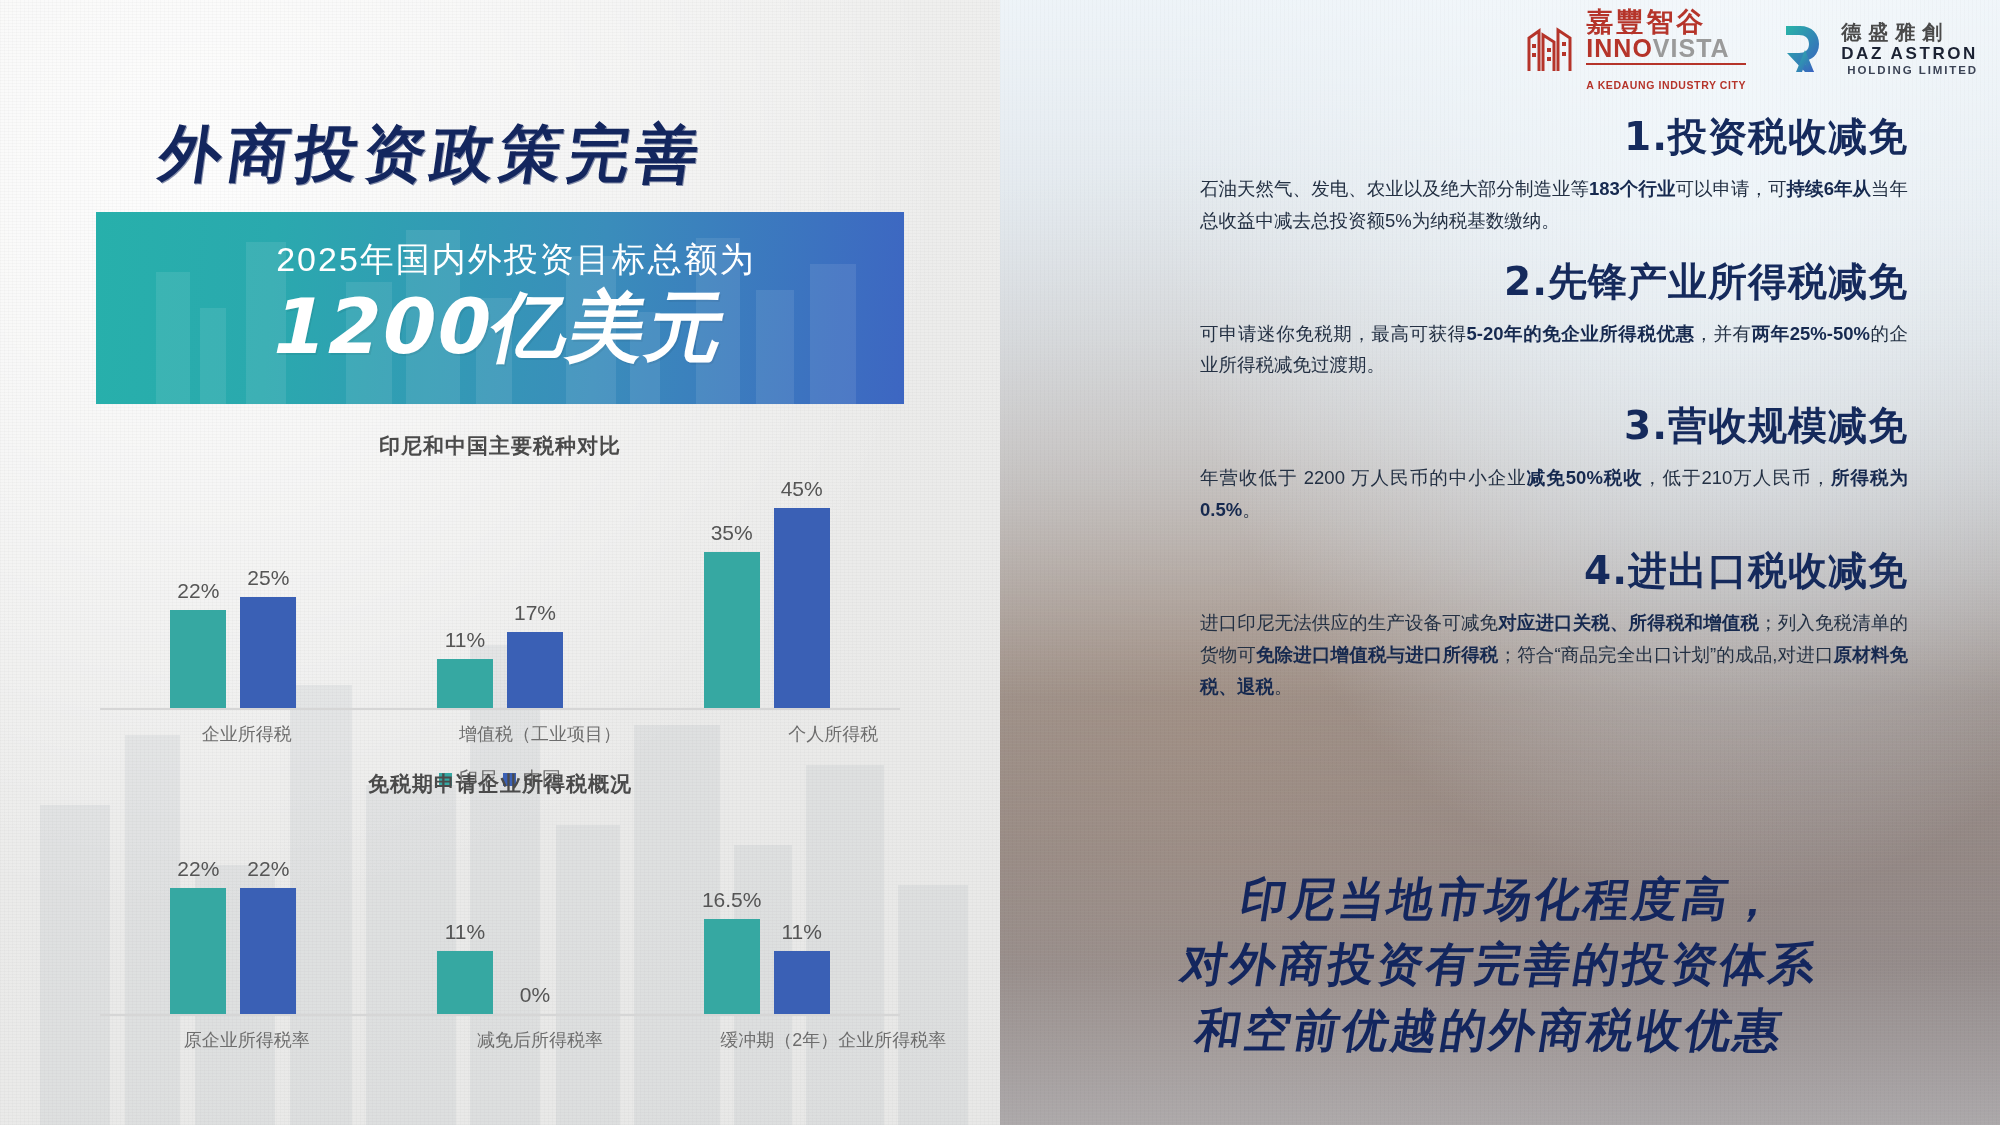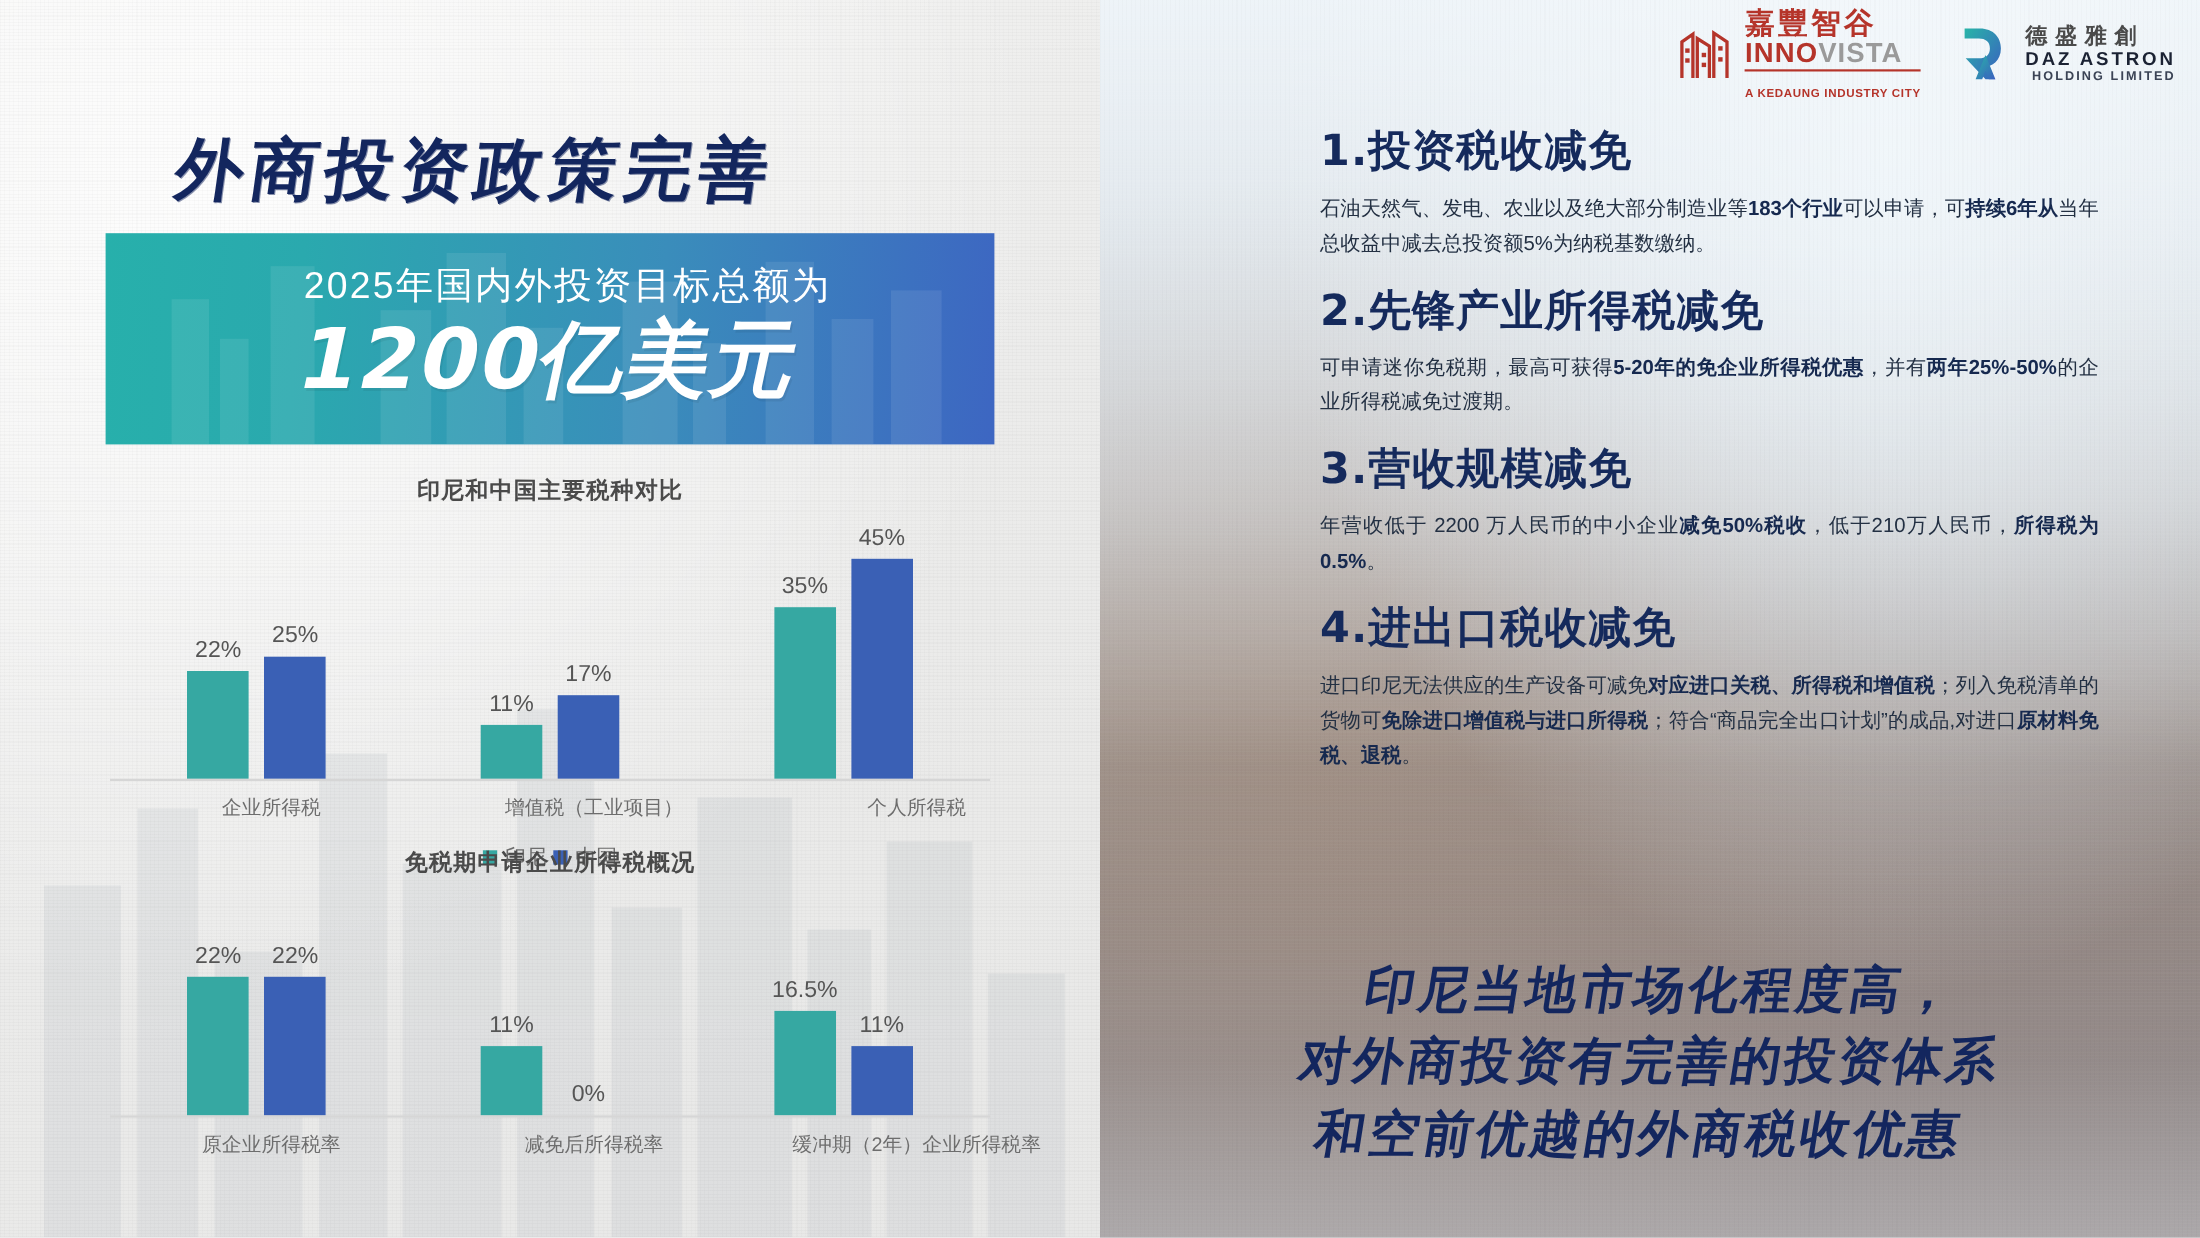--- a/index.html
+++ b/index.html
@@ -140,20 +140,21 @@
                font-family:"DejaVu Sans","Liberation Sans",sans-serif; }
   .logo-b .en1{ font-size:17px; font-weight:900; color:#1b2233; letter-spacing:2.6px; }
   .logo-b .en2{ font-size:11.5px; font-weight:700; color:#3b4355; letter-spacing:1.9px;text-align:right; }
 
   .sections{ position:absolute; left:200px; right:92px; top:110px; }
   .sec{ margin-bottom:18px; }
   .sec h2{
     font-size:39px; font-weight:900; color:#152a5c; letter-spacing:1px;
     font-family:"DejaVu Sans","Liberation Sans",sans-serif;
     margin-bottom:9px;
+    text-align:right;
   }
   .sec p{ font-size:18.5px; line-height:1.72; color:#233043; text-align:justify; }
   .sec p b{ font-weight:900; color:#16294f; }
 
   .conclusion{
     position:absolute; left:0; right:0; bottom:62px; text-align:center;
     color:#13265e; font-weight:900; font-size:46px; line-height:1.42;
     letter-spacing:3px;
     font-family:"DejaVu Sans","Liberation Sans",sans-serif;
     transform:skewX(-9deg);

